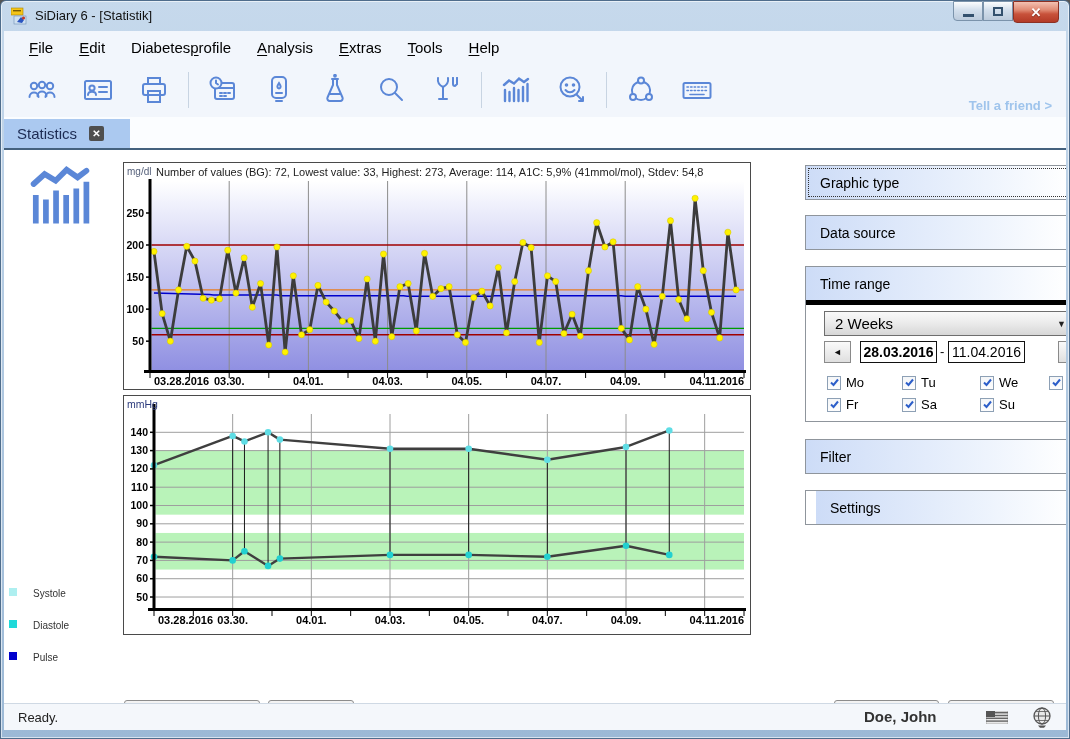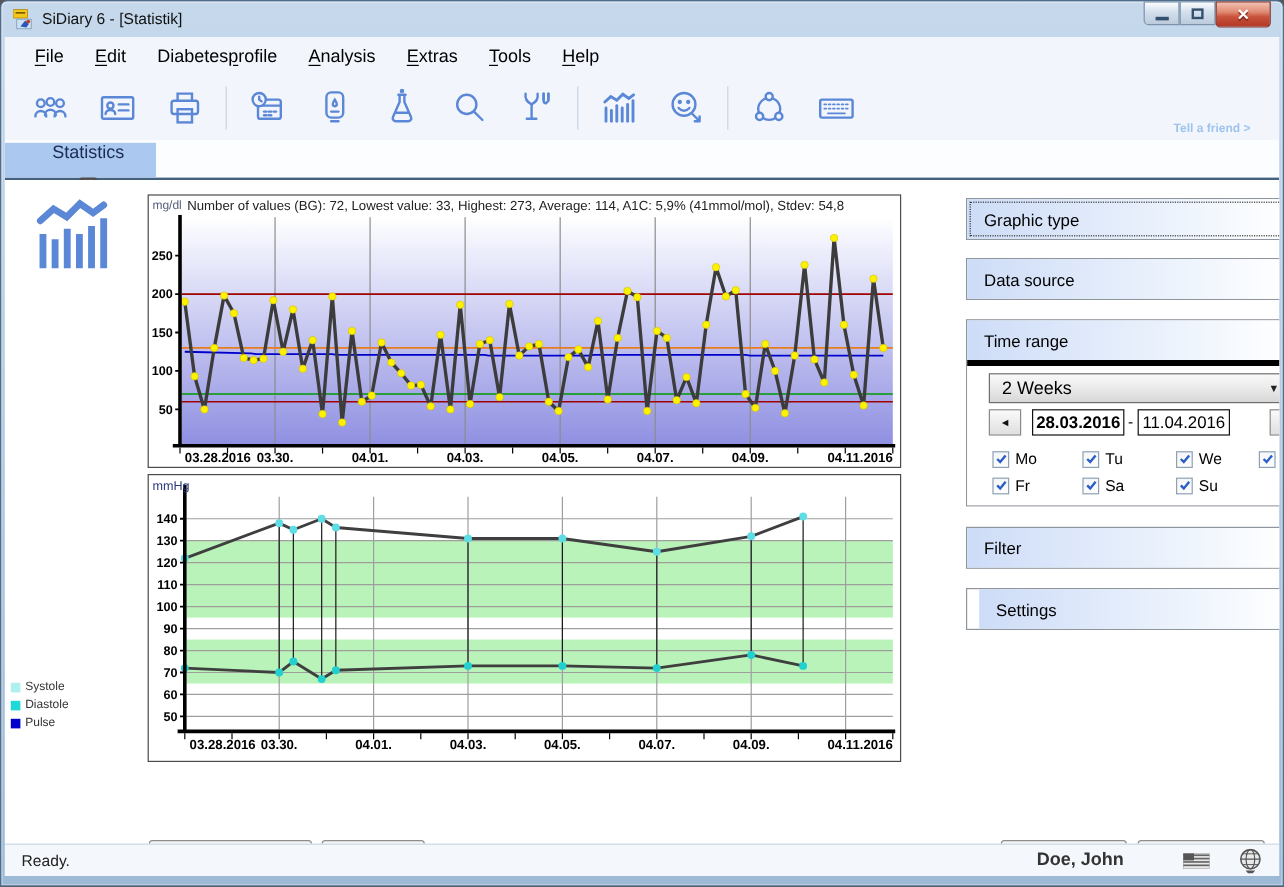--- a/index.html
+++ b/index.html
@@ -33,40 +33,40 @@
   
   .content{ position:absolute; left:3px; right:3px; top:30px; bottom:8px; background:#fff; overflow:hidden; }
   .menubar{ height:32px; background:#f2f6fc; display:flex; align-items:center; padding-left:12px; }
   .menu-item{ font-size:15px; color:#000; padding:4px 13px; cursor:pointer; }
   .menu-item u{ text-underline-offset:2px; }
   .toolbar{ position:relative; height:54px; background:#f2f6fc; display:flex; align-items:center; padding-left:22px; }
   .tb-group{ display:flex; align-items:center; gap:24px; }
   .tb-sep{ width:1px; height:36px; background:#c8d4e2; margin:0 18px; }
   .tb-icon{ width:32px; height:32px; cursor:pointer; }
   .tb-icon svg{ width:32px; height:32px; }
-  .tell-a-friend{ position:absolute; right:24px; bottom:4px; color:#9fc4ec; font-weight:bold; font-size:10px; cursor:pointer; }
+  .tell-a-friend{ position:absolute; right:14px; bottom:4px; color:#9fc4ec; font-weight:bold; font-size:13px; cursor:pointer; }
   .tabrow{ height:33px; background:#fbfdff; border-bottom:2px solid #44617e; position:relative; }
   .tab{
     position:absolute; left:0; top:2px; bottom:0; width:126px;
-    background:#abc9f0; display:flex; align-items:center; padding-left:13px; gap:12px; cursor:pointer;flex-direction:column;
+    background:#abc9f0; display:flex; align-items:center; padding-left:13px; gap:12px; cursor:pointer;
   }
   .tab-label{ font-size:15px; color:#1c2b52; }
   .tab-close{ width:15px; height:15px; background:#4f4f4f; border-radius:2px; color:#fff; font-size:10px; font-weight:bold; display:flex; align-items:center; justify-content:center; cursor:pointer; }
   .main{ position:relative; height:546px; background:#fff; }
   
   .sidebar-icon{ position:absolute; left:20px; top:12px; width:72px; height:66px; }
   .chart-box{ position:absolute; left:119px; width:628px; border:1px solid #4a4a4a; background:#fff; }
   .chart-box.glucose{ top:12px; height:228px; }
   .chart-box.bp{ top:245px; height:240px; }
   .chart-header{ position:relative; height:16px; font-size:11px; color:#222; }
   .chart-unit{ position:absolute; left:3px; top:3px; font-size:10px; color:#55607a; }
   .chart-title{ position:absolute; left:32px; top:3px; white-space:nowrap; }
   svg text{ font-family:"Liberation Sans", sans-serif; }
   .legend{ position:absolute; left:5px; top:417px; }
-  .legend-item{ display:flex; align-items:center; gap:4px; font-size:10px; color:#333; margin-bottom:4px; }
+  .legend-item{ display:flex; align-items:flex-start; gap:16px; font-size:10px; color:#333; margin-bottom:4px;margin-top:21px; }
   .legend-swatch{ width:8px; height:8px; }
   
   .right-panel{ position:absolute; left:757px; top:0; width:298px; }
   .section{ position:absolute; left:0; width:332px; border:1px solid #8f959c; background:#fff;margin-left:44px; }
   .sec-h{
     height:33px; display:flex; align-items:center;
     background:linear-gradient(90deg,#cddcf7,#eef4fd 55%,#ffffff 80%);
     position:relative; padding-left:14px;
   }
   .section.focused .sec-h{ outline:1px dotted #333; outline-offset:-3px; }

